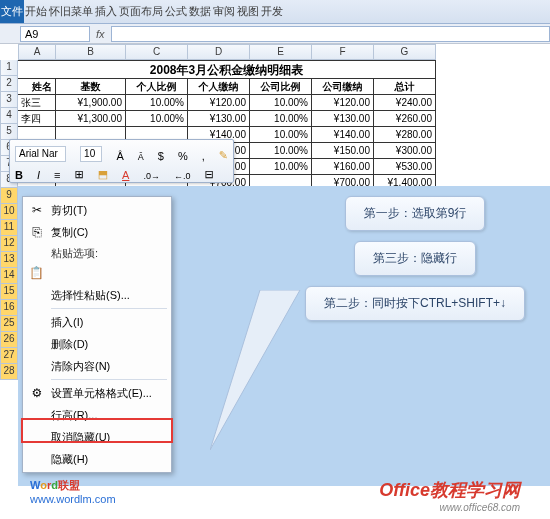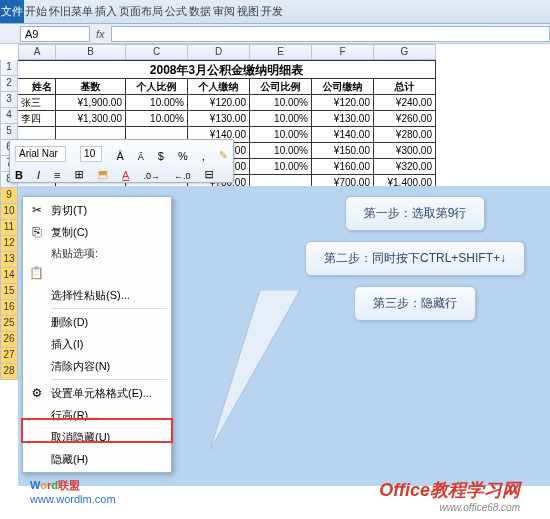--- a/index.html
+++ b/index.html
@@ -149,21 +149,21 @@
           <div class="cell r" style="width: 62px;">¥150.00</div>
           <div class="cell r" style="width: 62px;">¥300.00</div>
         </div>
         <div class="datarow">
           <div class="cell" style="width: 38px;"></div>
           <div class="cell r" style="width: 70px;"></div>
           <div class="cell r" style="width: 62px;"></div>
           <div class="cell r" style="width: 62px;">¥160.00</div>
           <div class="cell r" style="width: 62px;">10.00%</div>
           <div class="cell r" style="width: 62px;">¥160.00</div>
-          <div class="cell r" style="width: 62px;">¥320.00</div>
+          <div class="cell r" style="width: 62px;">¥530.00</div>
         </div>
         <div class="datarow">
           <div class="cell" style="width: 38px;"></div>
           <div class="cell r" style="width: 70px;"></div>
           <div class="cell r" style="width: 62px;"></div>
           <div class="cell r" style="width: 62px;">¥700.00</div>
           <div class="cell r" style="width: 62px;"></div>
           <div class="cell r" style="width: 62px;">¥700.00</div>
           <div class="cell r" style="width: 62px;">¥1,400.00</div>
         </div>
@@ -208,24 +208,24 @@
     </div>
   <div class="ctxlabel">粘贴选项:</div>
   <div class="ctxitem">
       <span class="ico" style="color:#d9a13a">📋</span>
     </div>
   <div class="ctxitem">
       <span>选择性粘贴(S)...</span>
     </div>
   <div class="ctxsep"></div>
   <div class="ctxitem">
+      <span>插入(I)</span>
+    </div>
+  <div class="ctxitem">
       <span>删除(D)</span>
-    </div>
-  <div class="ctxitem">
-      <span>插入(I)</span>
     </div>
   <div class="ctxitem">
       <span>清除内容(N)</span>
     </div>
   <div class="ctxsep"></div>
   <div class="ctxitem">
       <span class="ico">⚙</span>
       <span>设置单元格格式(E)...</span>
     </div>
   <div class="ctxitem">
@@ -240,22 +240,22 @@
 </div>
 
 <div class="redbox"></div>
 
 <svg class="tail" width="120" height="160">
   <polygon points="0,160 50,0 90,0" fill="#e6eef8" stroke="#aac0dd" stroke-width="1"></polygon>
 </svg>
 
 <div class="callouts">
   <div class="callout">第一步：选取第9行</div>
+  <div class="callout">第三步：隐藏行</div>
   <div class="callout">第二步：同时按下CTRL+SHIFT+↓</div>
-  <div class="callout">第三步：隐藏行</div>
 </div>
 
 <div class="footer">
   <div>
     <div class="wl"><span class="w">W</span><span class="o">o</span><span class="r">r</span><span class="d">d</span><span class="lm">联盟</span></div>
     <div class="url">www.wordlm.com</div>
   </div>
   <div class="off">
     <div><span class="t">Office</span><span class="t">教程学习网</span></div>
     <div class="s">www.office68.com</div>

